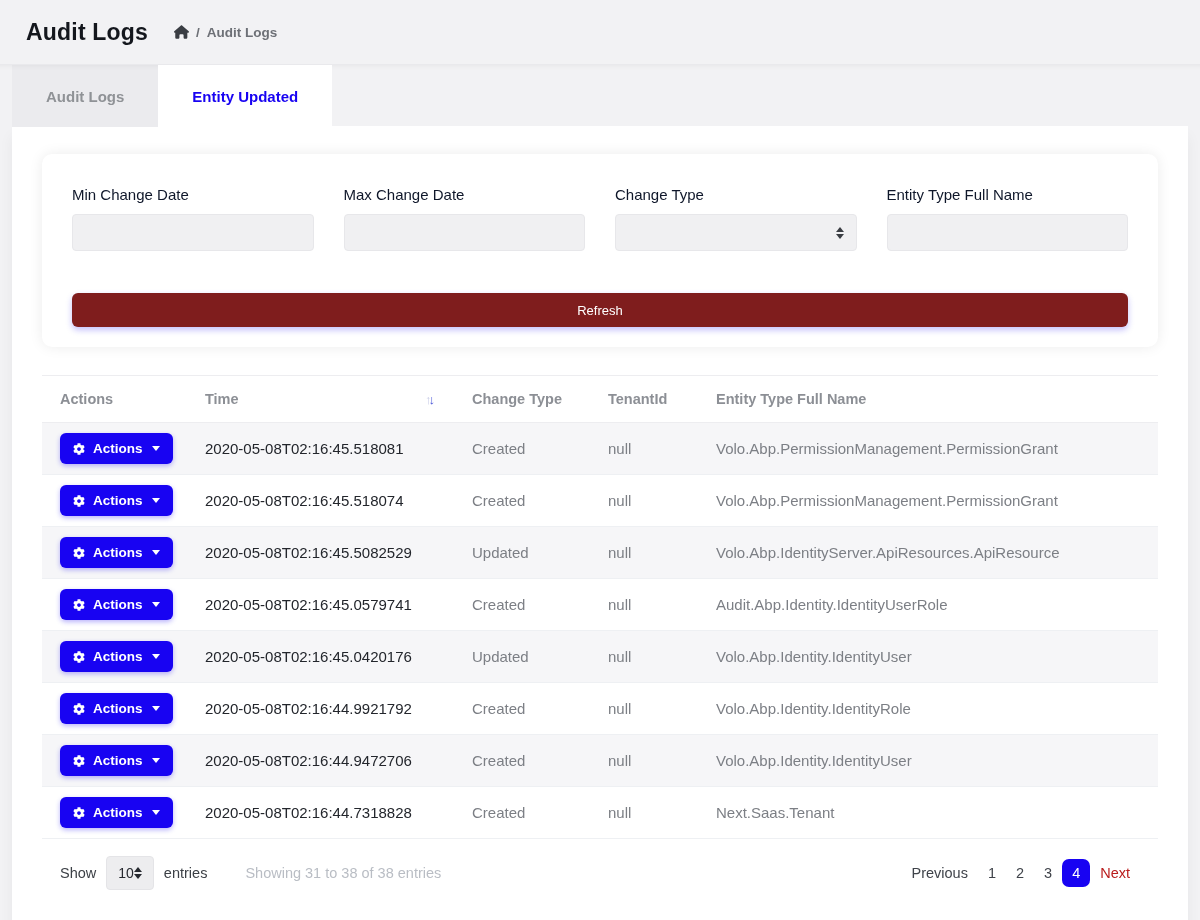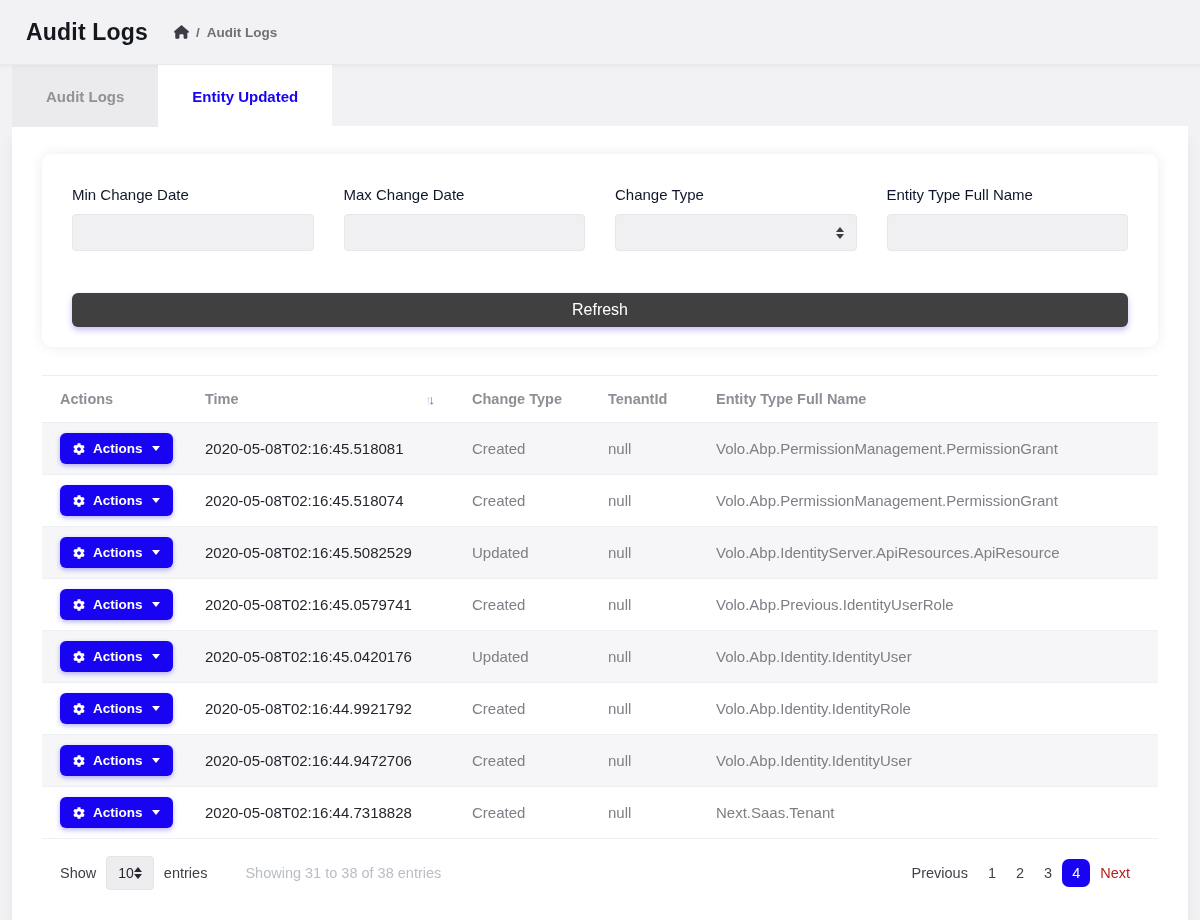--- a/index.html
+++ b/index.html
@@ -103,25 +103,25 @@
   }
   .updown-arrows { display: flex; flex-direction: column; gap: 2px; align-items: center; }
   .updown-arrows i { display: block; width: 0; height: 0; }
   .updown-arrows i.up   { border-left: 4px solid transparent; border-right: 4px solid transparent; border-bottom: 5px solid #3a3d43; }
   .updown-arrows i.down { border-left: 4px solid transparent; border-right: 4px solid transparent; border-top: 5px solid #3a3d43; }
 
   .refresh-btn {
     margin-top: 42px;
     width: 100%;
     height: 34px;
-    background: #404040;
+    background: #7f1d1d;
     color: #ffffff;
     border: none;
     border-radius: 6px;
-    font-size: 16px;
+    font-size: 13px;
     font-weight: 500;
     font-family: "Liberation Sans", sans-serif;
     cursor: pointer;
     box-shadow: 0 3px 6px rgba(24,3,242,0.25);
   }
 
   
   table.data-table {
     width: 100%;
     border-collapse: collapse;
@@ -341,21 +341,21 @@
         <td><button class="actions-btn">
               <svg width="12" height="12" viewBox="0 0 512 512" fill="#ffffff">
                 <path d="M487.4 315.7l-42.6-24.6c4.3-23.2 4.3-47 0-70.2l42.6-24.6c4.9-2.8 7.1-8.6 5.5-14-11.1-35.6-30-67.8-54.7-94.6-3.8-4.1-10-5.1-14.8-2.3L380.8 110c-17.9-15.4-38.5-27.3-60.8-35.1V25.8c0-5.6-3.9-10.5-9.4-11.7-36.7-8.2-74.3-7.8-109.2 0-5.5 1.2-9.4 6.1-9.4 11.7V75c-22.2 7.9-42.8 19.8-60.8 35.1L88.7 85.5c-4.9-2.8-11-1.9-14.8 2.3-24.7 26.7-43.6 58.9-54.7 94.6-1.7 5.4.6 11.2 5.5 14L67.3 221c-4.3 23.2-4.3 47 0 70.2l-42.6 24.6c-4.9 2.8-7.1 8.6-5.5 14 11.1 35.6 30 67.8 54.7 94.6 3.8 4.1 10 5.1 14.8 2.3l42.6-24.6c17.9 15.4 38.5 27.3 60.8 35.1v49.2c0 5.6 3.9 10.5 9.4 11.7 36.7 8.2 74.3 7.8 109.2 0 5.5-1.2 9.4-6.1 9.4-11.7v-49.2c22.2-7.9 42.8-19.8 60.8-35.1l42.6 24.6c4.9 2.8 11 1.9 14.8-2.3 24.7-26.7 43.6-58.9 54.7-94.6 1.5-5.5-.7-11.3-5.6-14.1zM256 336c-44.1 0-80-35.9-80-80s35.9-80 80-80 80 35.9 80 80-35.9 80-80 80z"></path>
               </svg>
               <span>Actions</span>
               <span class="caret"></span>
             </button></td>
         <td class="cell-time">2020-05-08T02:16:45.0579741</td>
         <td class="cell-muted">Created</td>
         <td class="cell-muted">null</td>
-        <td class="cell-muted">Volo.Abp.Previous.IdentityUserRole</td>
+        <td class="cell-muted">Audit.Abp.Identity.IdentityUserRole</td>
       </tr>
       <tr>
         <td><button class="actions-btn">
               <svg width="12" height="12" viewBox="0 0 512 512" fill="#ffffff">
                 <path d="M487.4 315.7l-42.6-24.6c4.3-23.2 4.3-47 0-70.2l42.6-24.6c4.9-2.8 7.1-8.6 5.5-14-11.1-35.6-30-67.8-54.7-94.6-3.8-4.1-10-5.1-14.8-2.3L380.8 110c-17.9-15.4-38.5-27.3-60.8-35.1V25.8c0-5.6-3.9-10.5-9.4-11.7-36.7-8.2-74.3-7.8-109.2 0-5.5 1.2-9.4 6.1-9.4 11.7V75c-22.2 7.9-42.8 19.8-60.8 35.1L88.7 85.5c-4.9-2.8-11-1.9-14.8 2.3-24.7 26.7-43.6 58.9-54.7 94.6-1.7 5.4.6 11.2 5.5 14L67.3 221c-4.3 23.2-4.3 47 0 70.2l-42.6 24.6c-4.9 2.8-7.1 8.6-5.5 14 11.1 35.6 30 67.8 54.7 94.6 3.8 4.1 10 5.1 14.8 2.3l42.6-24.6c17.9 15.4 38.5 27.3 60.8 35.1v49.2c0 5.6 3.9 10.5 9.4 11.7 36.7 8.2 74.3 7.8 109.2 0 5.5-1.2 9.4-6.1 9.4-11.7v-49.2c22.2-7.9 42.8-19.8 60.8-35.1l42.6 24.6c4.9 2.8 11 1.9 14.8-2.3 24.7-26.7 43.6-58.9 54.7-94.6 1.5-5.5-.7-11.3-5.6-14.1zM256 336c-44.1 0-80-35.9-80-80s35.9-80 80-80 80 35.9 80 80-35.9 80-80 80z"></path>
               </svg>
               <span>Actions</span>
               <span class="caret"></span>
             </button></td>
         <td class="cell-time">2020-05-08T02:16:45.0420176</td>

